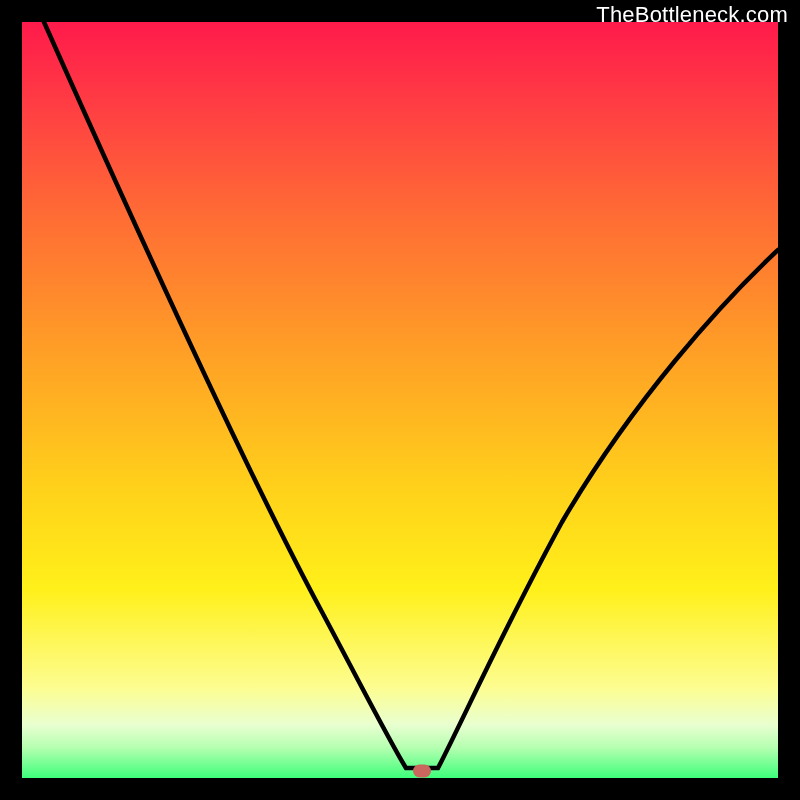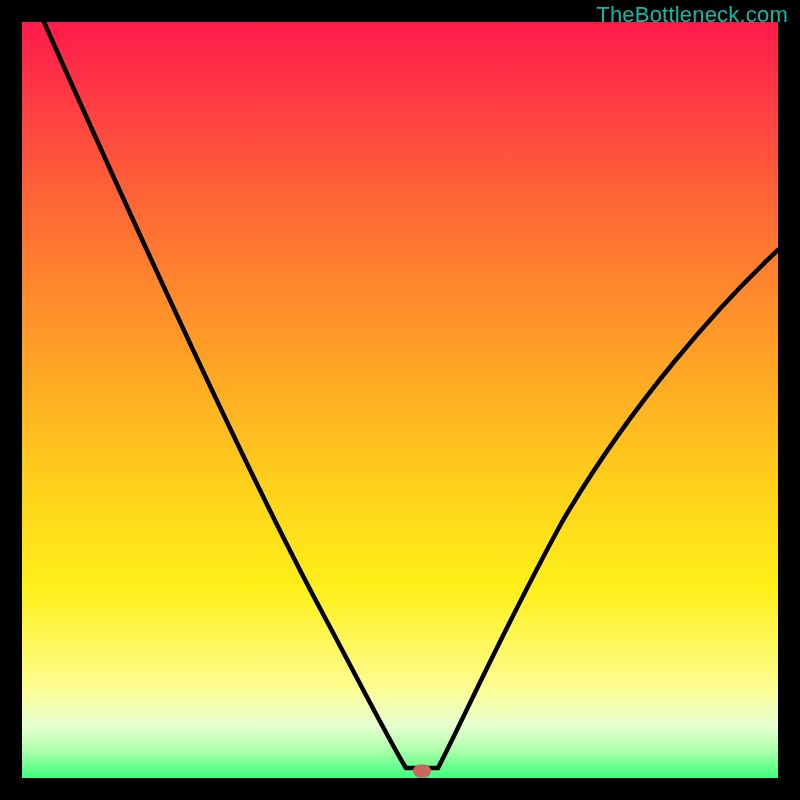--- a/index.html
+++ b/index.html
@@ -26,21 +26,21 @@
       #fff01a 75%,
       #fdfd90 88%,
       #e8ffd0 93%,
       #b5ffb0 96%,
       #3dff7a 100%);
   }
   .watermark {
     position: absolute;
     top: 2px;
     right: 12px;
-    color: #14b8a6;
+    color: #ffffff;
     font-size: 22px;
     font-weight: 500;
     letter-spacing: 0.2px;
   }
   svg.curve {
     position: absolute;
     left: 0;
     top: 0;
     width: 756px;
     height: 756px;

